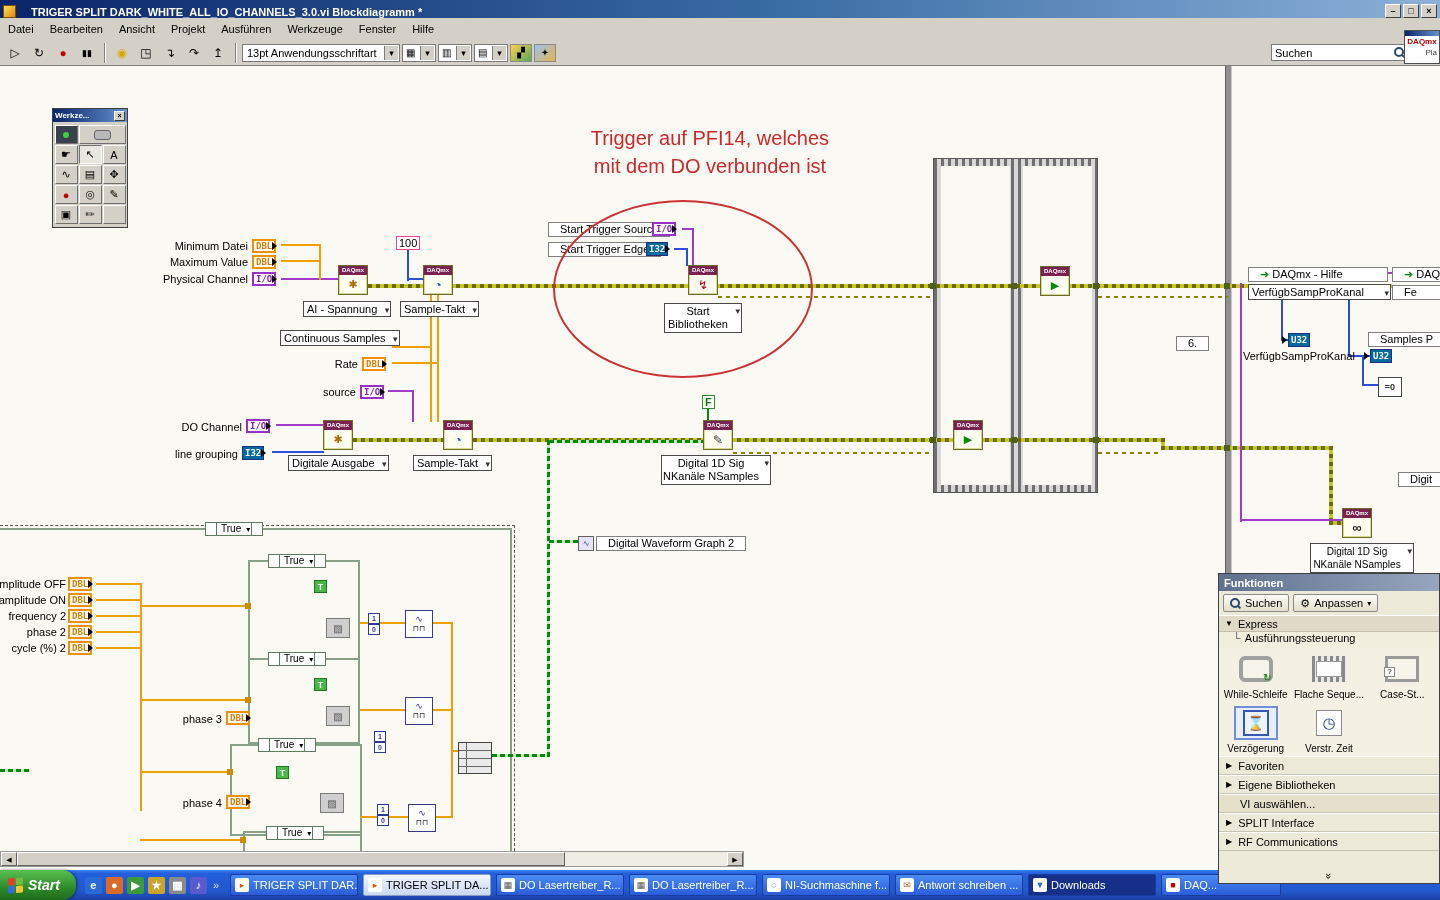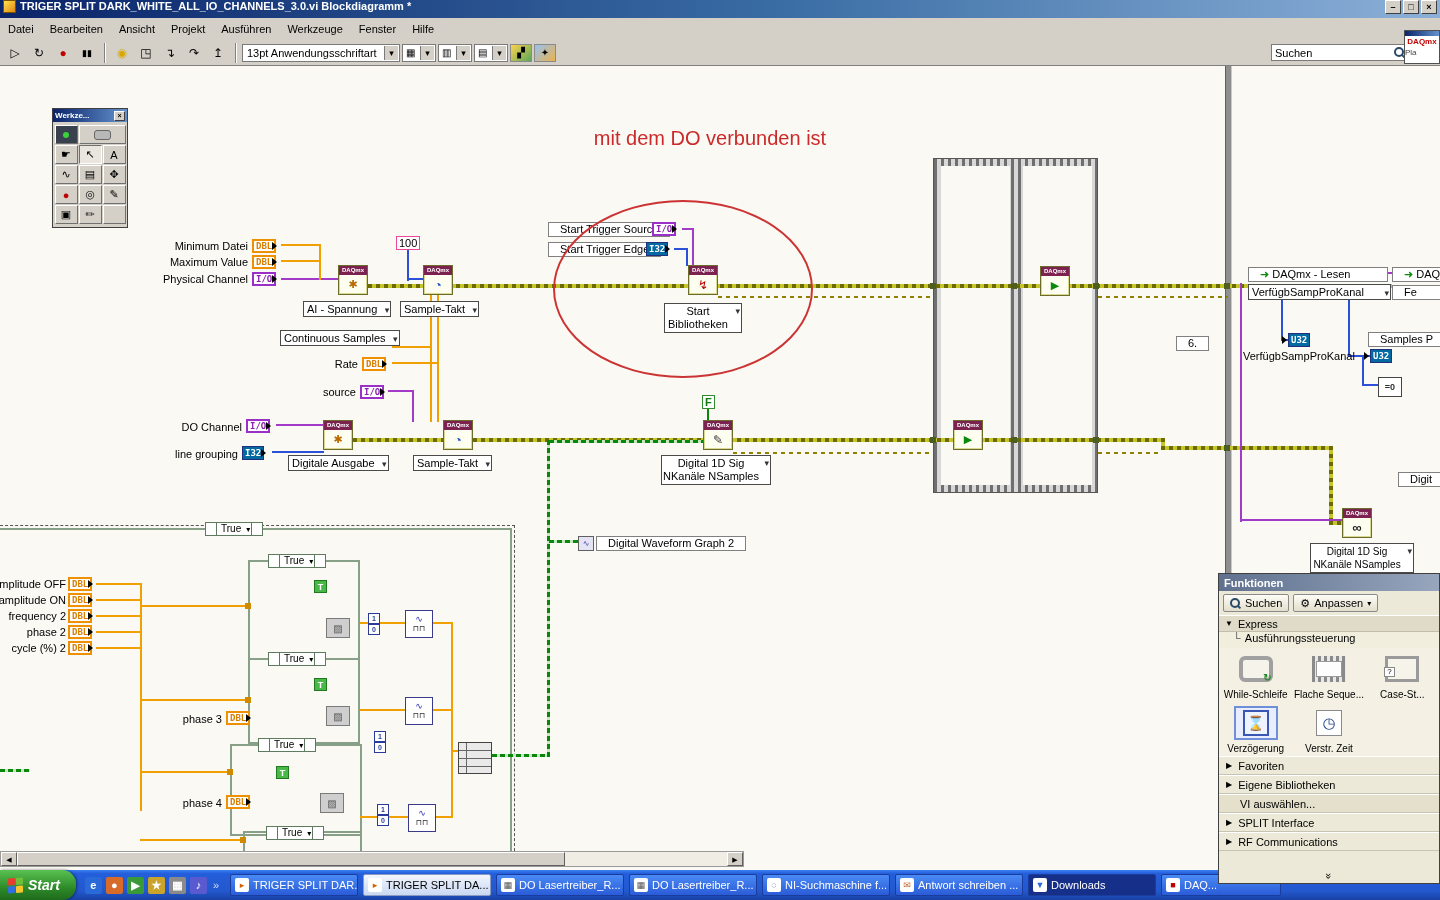--- a/index.html
+++ b/index.html
@@ -1,20 +1,20 @@
 <!DOCTYPE html>
 <html><head>
 <meta charset="utf-8">
 <style>
   *{margin:0;padding:0;box-sizing:border-box}
   html,body{width:1440px;height:900px;overflow:hidden}
   body{font-family:"Liberation Sans",sans-serif;font-size:11px;background:#d4d0c8;position:relative;color:#000}
 
   
-  .titlebar{height:18px;background:linear-gradient(90deg,#0a246a,#3b6ea5 55%,#8cb0d8);display:flex;align-items:flex-start;gap:4px;padding:0 3px;color:#fff;font-weight:bold}
+  .titlebar{height:18px;background:linear-gradient(90deg,#0a246a,#3b6ea5 55%,#8cb0d8);display:flex;align-items:flex-end;gap:15px;padding:0 3px;color:#fff;font-weight:bold}
   .app-icon{width:13px;height:13px;background:linear-gradient(135deg,#ffe24d,#e08714);border:1px solid #7a5200;flex:none}
   .win-btns{margin-left:auto;display:flex;gap:2px}
   .win-btn{width:16px;height:14px;background:#d4d0c8;border:1px solid;border-color:#fff #404040 #404040 #fff;color:#000;font-size:9px;line-height:12px;text-align:center}
   .menubar{height:22px;background:#d4d0c8;display:flex;align-items:center;border-bottom:1px solid #a8a4980}
   .menu-item{padding:3px 8px}
   .toolbar{height:26px;background:#d4d0c8;display:flex;align-items:center;gap:2px;padding:0 4px;border-bottom:1px solid #808080}
   .tb{width:22px;height:20px;display:flex;align-items:center;justify-content:center;font-size:12px}
   .tsep{width:1px;height:20px;background:#808080;box-shadow:1px 0 0 #fff;margin:0 4px}
   .fcombo{height:18px;min-width:158px;border:1px solid #7a7a7a;background:#fff;display:flex;align-items:center;padding:0 18px 0 4px;position:relative;white-space:nowrap}
   .fcombo::after,.acombo::after{content:"▾";position:absolute;right:1px;top:1px;width:13px;text-align:center;background:#d4d0c8;border-left:1px solid #7a7a7a;font-size:9px;line-height:14px}
@@ -138,21 +138,21 @@
   .fxrow{height:19px;border-top:1px solid #fff;border-bottom:1px solid #c8c4b4;display:flex;align-items:center;gap:6px;padding:0 7px;background:#ece9d8;flex:none}
   .fxrow .tri-r{font-size:8px}
   .fxrow.plain{background:#e4e0cc;padding-left:21px}
   .fxmore{margin-top:auto;text-align:center;height:14px;line-height:12px;flex:none}
   .fxmore span{display:inline-block;transform:rotate(90deg);font-size:11px;letter-spacing:-2px}
 
   
   .mini{position:absolute;left:1404px;top:30px;width:36px;height:34px;background:#fff;border:1px solid #505050;z-index:20}
   .mini .mtb{height:5px;background:linear-gradient(90deg,#0a246a,#6593cf)}
   .mini .mbrand{color:#c00000;font-weight:bold;font-size:8px;text-align:center;line-height:12px}
-  .mini .msub{font-size:8px;color:#444;text-align:left;padding-right:2px}
+  .mini .msub{font-size:8px;color:#444;text-align:right;padding-right:2px}
 
   
   .taskbar{position:absolute;left:0;top:870px;width:1440px;height:30px;background:linear-gradient(180deg,#3a81f3 0%,#245edb 12%,#2358cd 70%,#1941a5 100%);z-index:40;display:flex;align-items:center;gap:5px}
   .startbtn{height:30px;padding:0 16px 0 8px;border-radius:0 14px 14px 0;background:linear-gradient(180deg,#59c152,#2d8a28 60%,#1f6a1c);color:#fff;font-weight:bold;font-style:italic;font-size:14px;display:flex;align-items:center;gap:5px;box-shadow:1px 0 3px rgba(0,0,0,.5)}
   .flag{width:15px;height:15px;display:grid;grid-template:1fr 1fr/1fr 1fr;gap:1px;transform:skewY(-4deg)}
   .flag i{border-radius:1px}
   .ql{display:flex;align-items:center;gap:4px;padding:0 4px}
   .qli{width:17px;height:17px;border-radius:2px;display:flex;align-items:center;justify-content:center;font-size:11px;color:#fff;font-weight:bold}
   .qsep{color:#cfe0ff;font-size:11px;padding:0 2px}
   .task{width:128px;height:22px;border-radius:2px;border:1px solid #1a3c9c;background:linear-gradient(180deg,#4a8af4,#2a5cd8);color:#fff;display:flex;align-items:center;gap:4px;padding:0 4px;font-size:11px;white-space:nowrap;overflow:hidden;flex:none}
@@ -397,21 +397,21 @@
 <div class="dd dd2" style="left:661px;top:455px;width:110px">
     <span>Digital 1D Sig</span>
     <span>NKanäle NSamples</span>
   </div>
 
 <span class="gterm" style="left:578px;top:536px">∿</span>
 <span class="lbl boxed" style="left:596px;top:536px">Digital Waveform Graph 2</span>
 
 <span class="lbl boxed" style="left:1248px;top:267px;width:140px;display:flex;gap:3px;align-items:center">
     <span style="color:#0a8a0a">➜</span>
-    <span>DAQmx - Lesen</span>
+    <span>DAQmx - Hilfe</span>
   </span>
 <div class="dd" style="left:1248px;top:284px;width:143px">VerfügbSampProKanal</div>
 <span class="lbl boxed" style="left:1392px;top:267px;width:54px;display:flex;gap:3px;align-items:center">
     <span style="color:#0a8a0a">➜</span>
     <span>DAQ</span>
   </span>
 <span class="lbl boxed" style="left:1392px;top:285px;width:54px">Fe</span>
 <span class="term int ind" style="left:1288px;top:333px">U32</span>
 <span class="lbl" style="left:1243px;top:350px">VerfügbSampProKanal</span>
 <span class="lbl boxed" style="left:1368px;top:332px;width:74px;overflow:hidden">Samples P</span>
@@ -464,20 +464,21 @@
     <span>1</span>
     <span>0</span>
   </div>
 <div class="s01" style="left:377px;top:804px">
     <span>1</span>
     <span>0</span>
   </div>
 <div class="barr" style="left:458px;top:742px"></div>
 
 <div class="note">
+    <div>Trigger auf PFI14, welches</div>
     <div>mit dem DO verbunden ist</div>
   </div>
 <div class="red-ellipse"></div>
 
 <div class="hscroll">
   <span class="sbtn" style="left:0">◀</span>
   <span class="sthumb"></span>
   <span class="sbtn" style="right:0">▶</span>
 </div>
 

